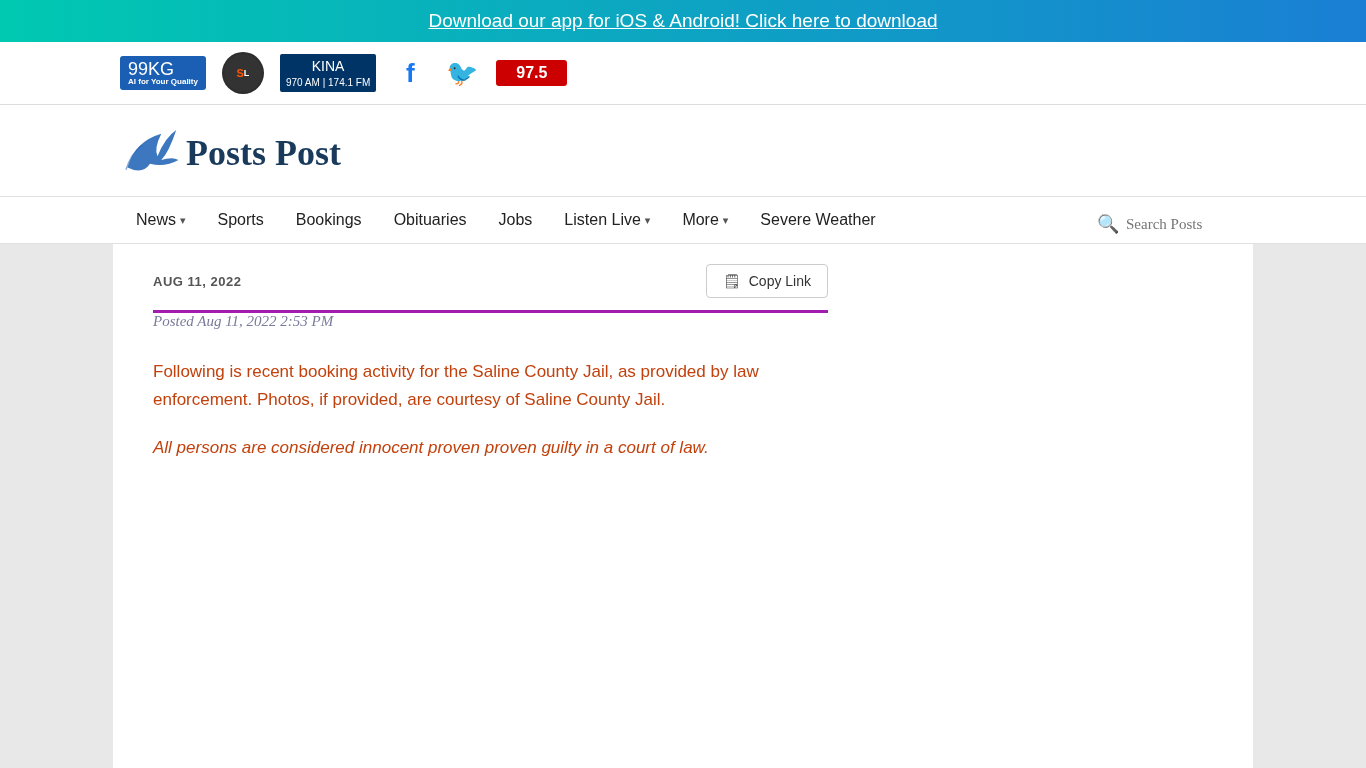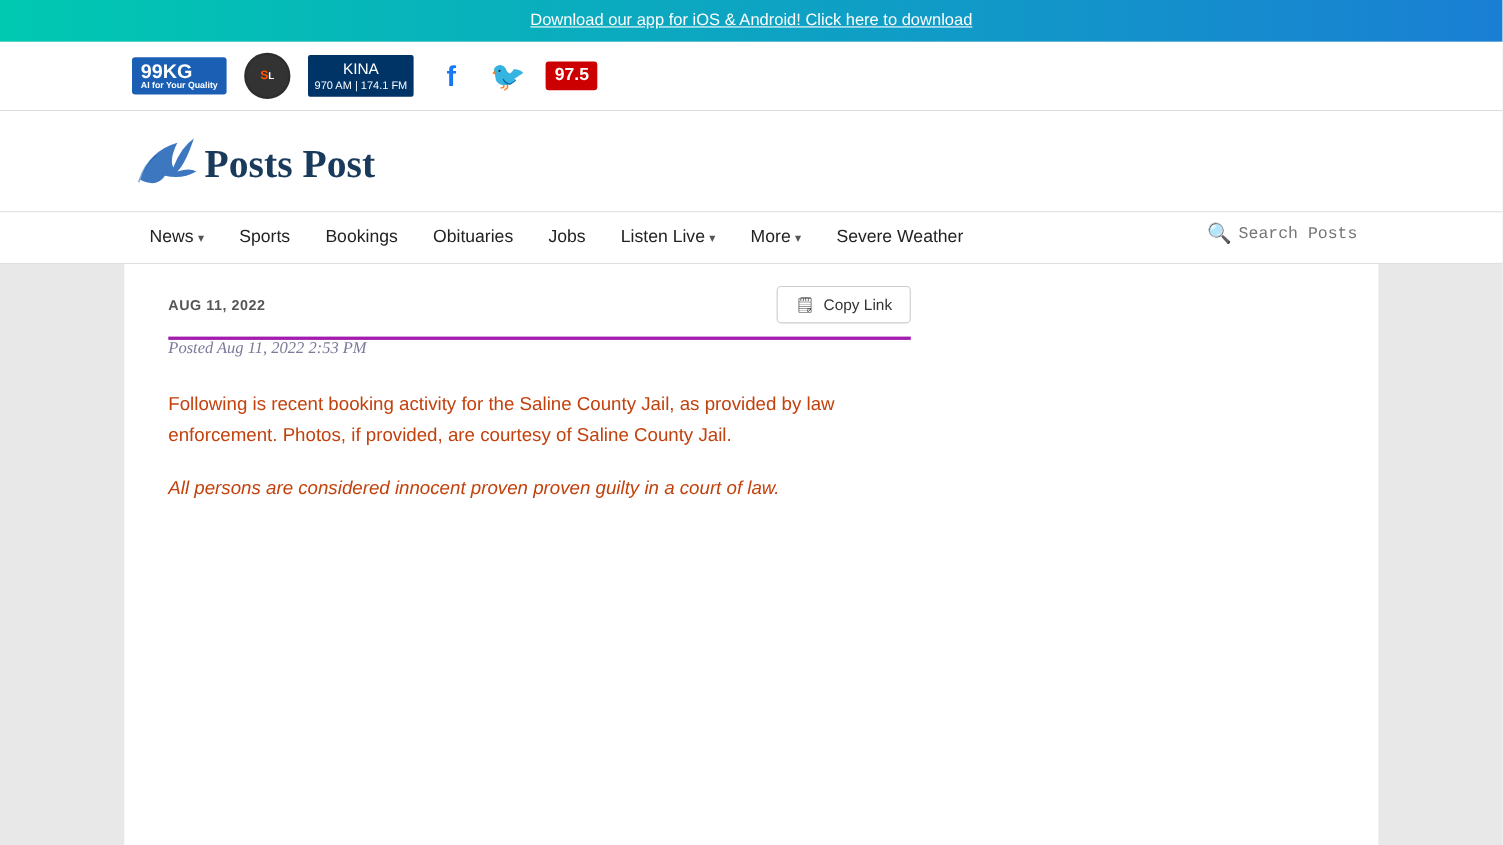--- a/index.html
+++ b/index.html
@@ -8,21 +8,21 @@
     
     #top-banner {
       background: linear-gradient(to right, #00c9b1, #1a7fd4);
       text-align: center;
       padding: 10px;
       font-family: Arial, sans-serif;
     }
     #top-banner a {
       color: white;
       text-decoration: underline;
-      font-size: 15px;
+      font-size: 19px;
       font-weight: 500;
     }
 
     
     #logo-bar {
       background: white;
       border-bottom: 1px solid #ddd;
       padding: 10px 120px;
       display: flex;
       align-items: center;
@@ -77,21 +77,21 @@
       display: flex;
       align-items: center;
       justify-content: center;
       font-size: 22px;
     }
     .logo-975 {
       background: #cc0000;
       color: white;
       font-weight: bold;
       font-size: 16px;
-      padding: 4px 8px;
+      padding: 4px 20px;
       border-radius: 3px;
       font-family: Arial, sans-serif;
     }
 
     
     #site-header {
       background: white;
       padding: 20px 120px 16px;
       display: flex;
       align-items: center;
@@ -112,21 +112,21 @@
       font-weight: bold;
     }
 
     
     #nav-bar {
       background: white;
       border-top: 1px solid #e0e0e0;
       border-bottom: 1px solid #e0e0e0;
       padding: 0 120px;
       display: flex;
-      align-items: flex-start;
+      align-items: flex-end;
       gap: 0;
     }
     .nav-item {
       display: flex;
       align-items: center;
       padding: 14px 16px;
       font-family: Arial, sans-serif;
       font-size: 16px;
       color: #222;
       cursor: pointer;
@@ -147,21 +147,21 @@
     #search-icon-nav {
       font-size: 18px;
       color: #444;
       cursor: pointer;
     }
     #search-input {
       border: none;
       outline: none;
       font-size: 15px;
       color: #888;
-      font-family: Liberation Mono, monospace;
+      font-family: Liberation Serif, serif;
       width: 120px;
       background: transparent;
     }
 
     
     #main-wrapper {
       max-width: 1140px;
       margin: 0 auto;
       background: white;
       min-height: 600px;
@@ -243,21 +243,21 @@
 </head>
 <body>
 
 <div id="top-banner">
   <a>Download our app for iOS &amp; Android! Click here to download</a>
 </div>
 
 <div id="logo-bar">
   <div class="logo-item">
     <div class="logo-99kg">
-      <span style="font-size:18px;font-weight:bold;">99KG</span>
+      <span style="font-size:18px;font-weight:normal;">99KG</span>
       <span>AI for Your Quality</span>
     </div>
   </div>
   <div class="logo-item">
     <div class="logo-circle" style="background: radial-gradient(circle, #333 60%, #111); color: #e05000; font-size: 9px; font-weight:bold; padding: 4px; text-align:center;">
       <span style="font-size:11px; color: #ff5500;">S</span>
         <span style="color:#fff; font-size:9px;">L</span>
     </div>
   </div>
   <div class="logo-item">

